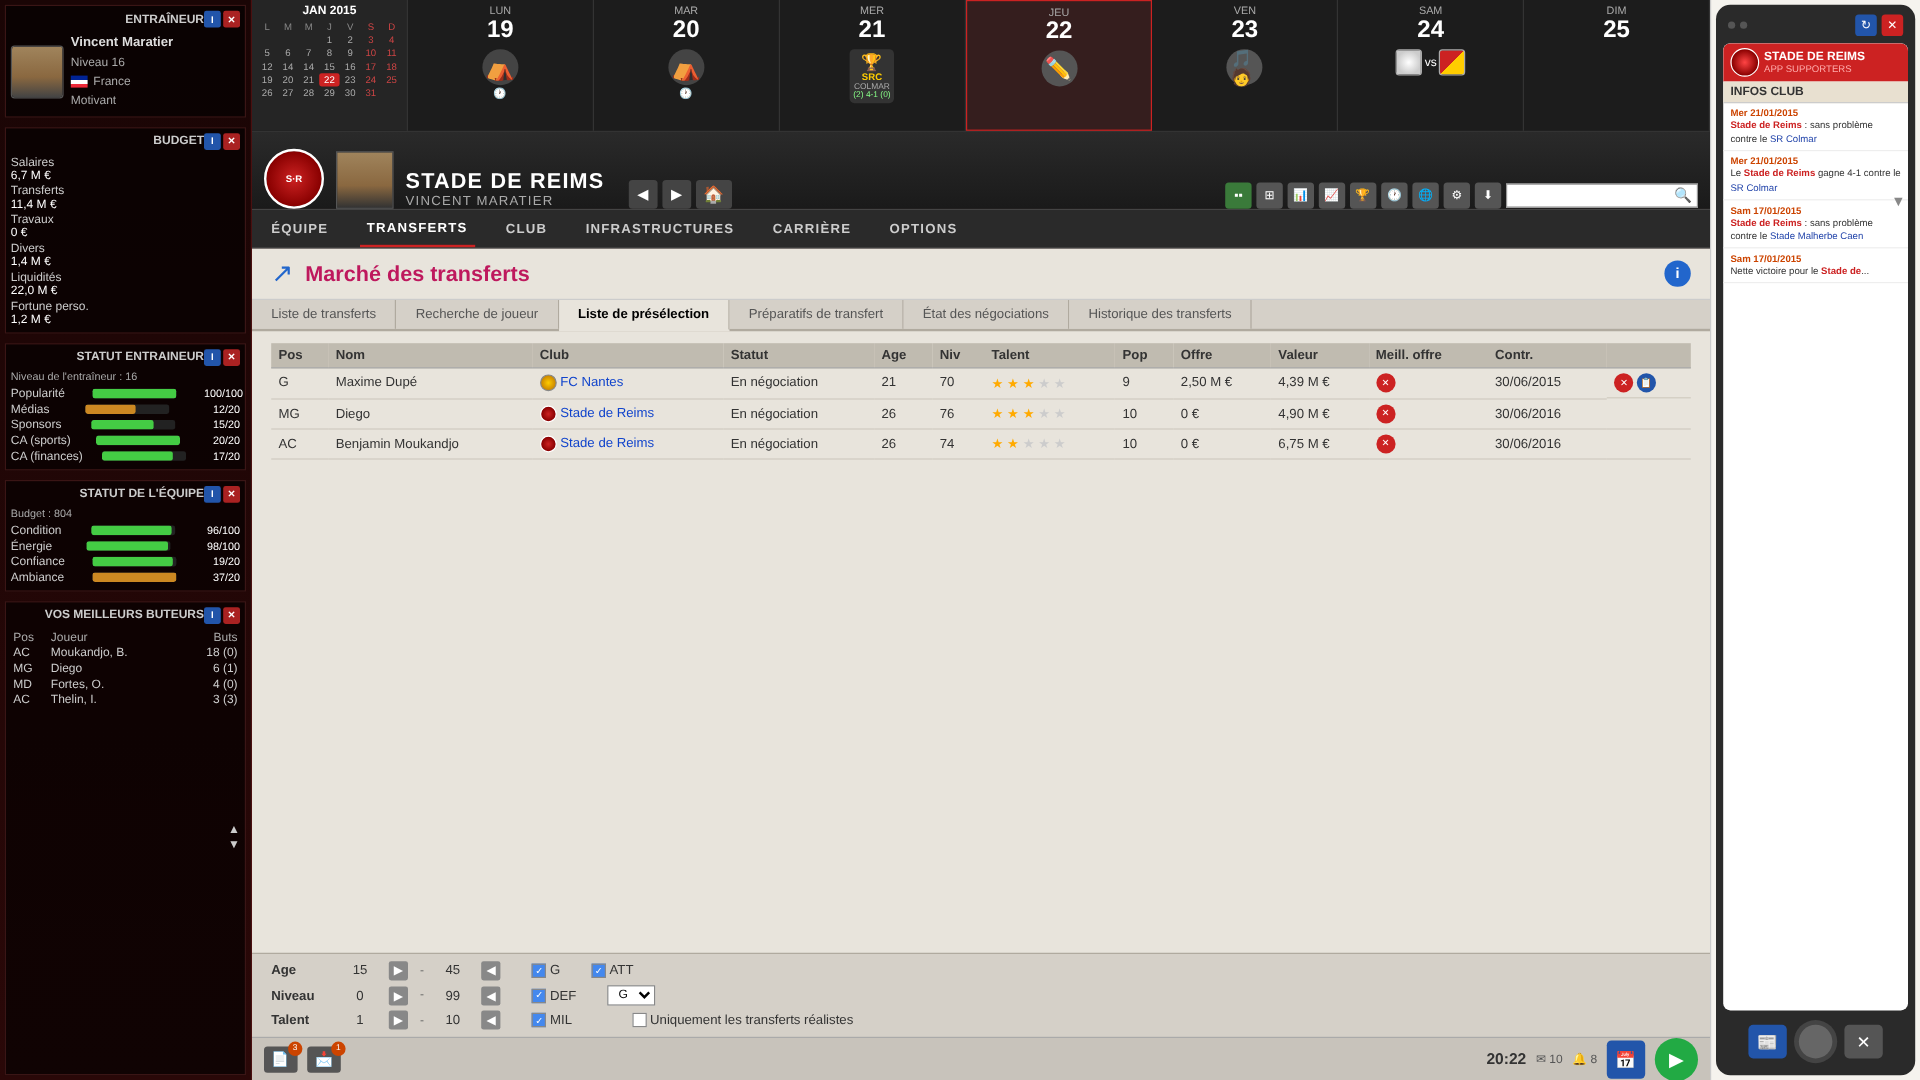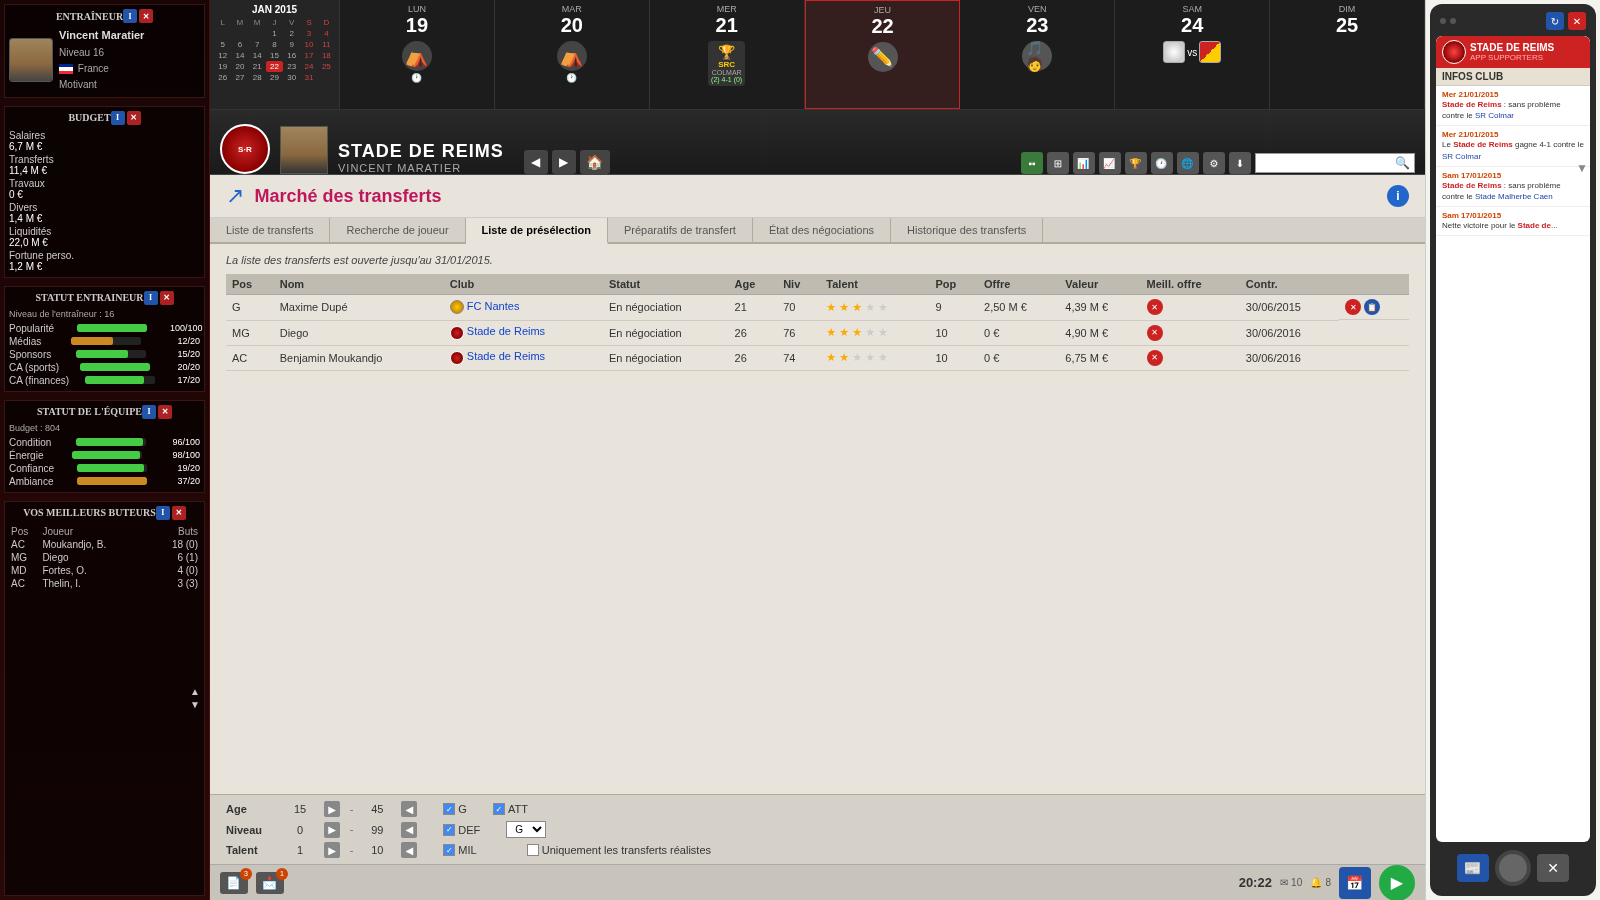--- a/index.html
+++ b/index.html
@@ -26,28 +26,27 @@
 
     .widget {
       background: rgba(0,0,0,0.6);
       border: 1px solid #3a1515;
       margin: 4px;
       padding: 4px;
       position: relative;
     }
     .widget-header {
       display: flex;
-      justify-content: center;
+      justify-content: flex-end;
       align-items: center;
       color: #ccc;
       font-weight: bold;
       font-size: 10px;
       text-transform: uppercase;
       margin-bottom: 4px;
-      font-family: Liberation Serif, serif;
     }
     .widget-controls { display: flex; gap: 2px; }
     .widget-btn {
       width: 14px; height: 14px;
       background: #555; border-radius: 2px;
       display: flex; align-items: center; justify-content: center;
       cursor: pointer; font-size: 8px; color: #fff;
     }
     .widget-btn.blue { background: #2255aa; }
     .widget-btn.red { background: #aa2222; }
@@ -842,41 +841,48 @@
       <div class="toolbar-icon gray">🌐</div>
       <div class="toolbar-icon gray">⚙</div>
       <div class="toolbar-icon gray">⬇</div>
       <div class="search-bar">
         <input class="search-input" type="text" style="">
         <span class="search-btn">🔍</span>
       </div>
     </div>
   </div>
 
+  <div class="nav-tabs">
+    <div class="nav-tab">ÉQUIPE</div>
+    <div class="nav-tab active">TRANSFERTS</div>
+    <div class="nav-tab">CLUB</div>
+    <div class="nav-tab">INFRASTRUCTURES</div>
+    <div class="nav-tab">CARRIÈRE</div>
+    <div class="nav-tab">OPTIONS</div>
+  </div>
 
   <div class="content-area">
     <div class="main-content">
 
       <div class="page-header">
         <span class="page-icon">↗</span>
         <span class="page-title">Marché des transferts</span>
         <div class="info-btn">i</div>
       </div>
 
       <div class="sub-tabs">
         <div class="sub-tab">Liste de transferts</div>
         <div class="sub-tab">Recherche de joueur</div>
         <div class="sub-tab active">Liste de présélection</div>
         <div class="sub-tab">Préparatifs de transfert</div>
         <div class="sub-tab">État des négociations</div>
         <div class="sub-tab">Historique des transferts</div>
       </div>
 
       <div class="transfer-content">
-        <div class="transfer-open-msg">La liste des transferts est ouverte jusqu'au 31/01/2015.</div>
         <table class="data-table">
           <thead>
             <tr>
               <th>Pos</th>
               <th>Nom</th>
               <th>Club</th>
               <th>Statut</th>
               <th>Age</th>
               <th>Niv</th>
               <th>Talent</th>

